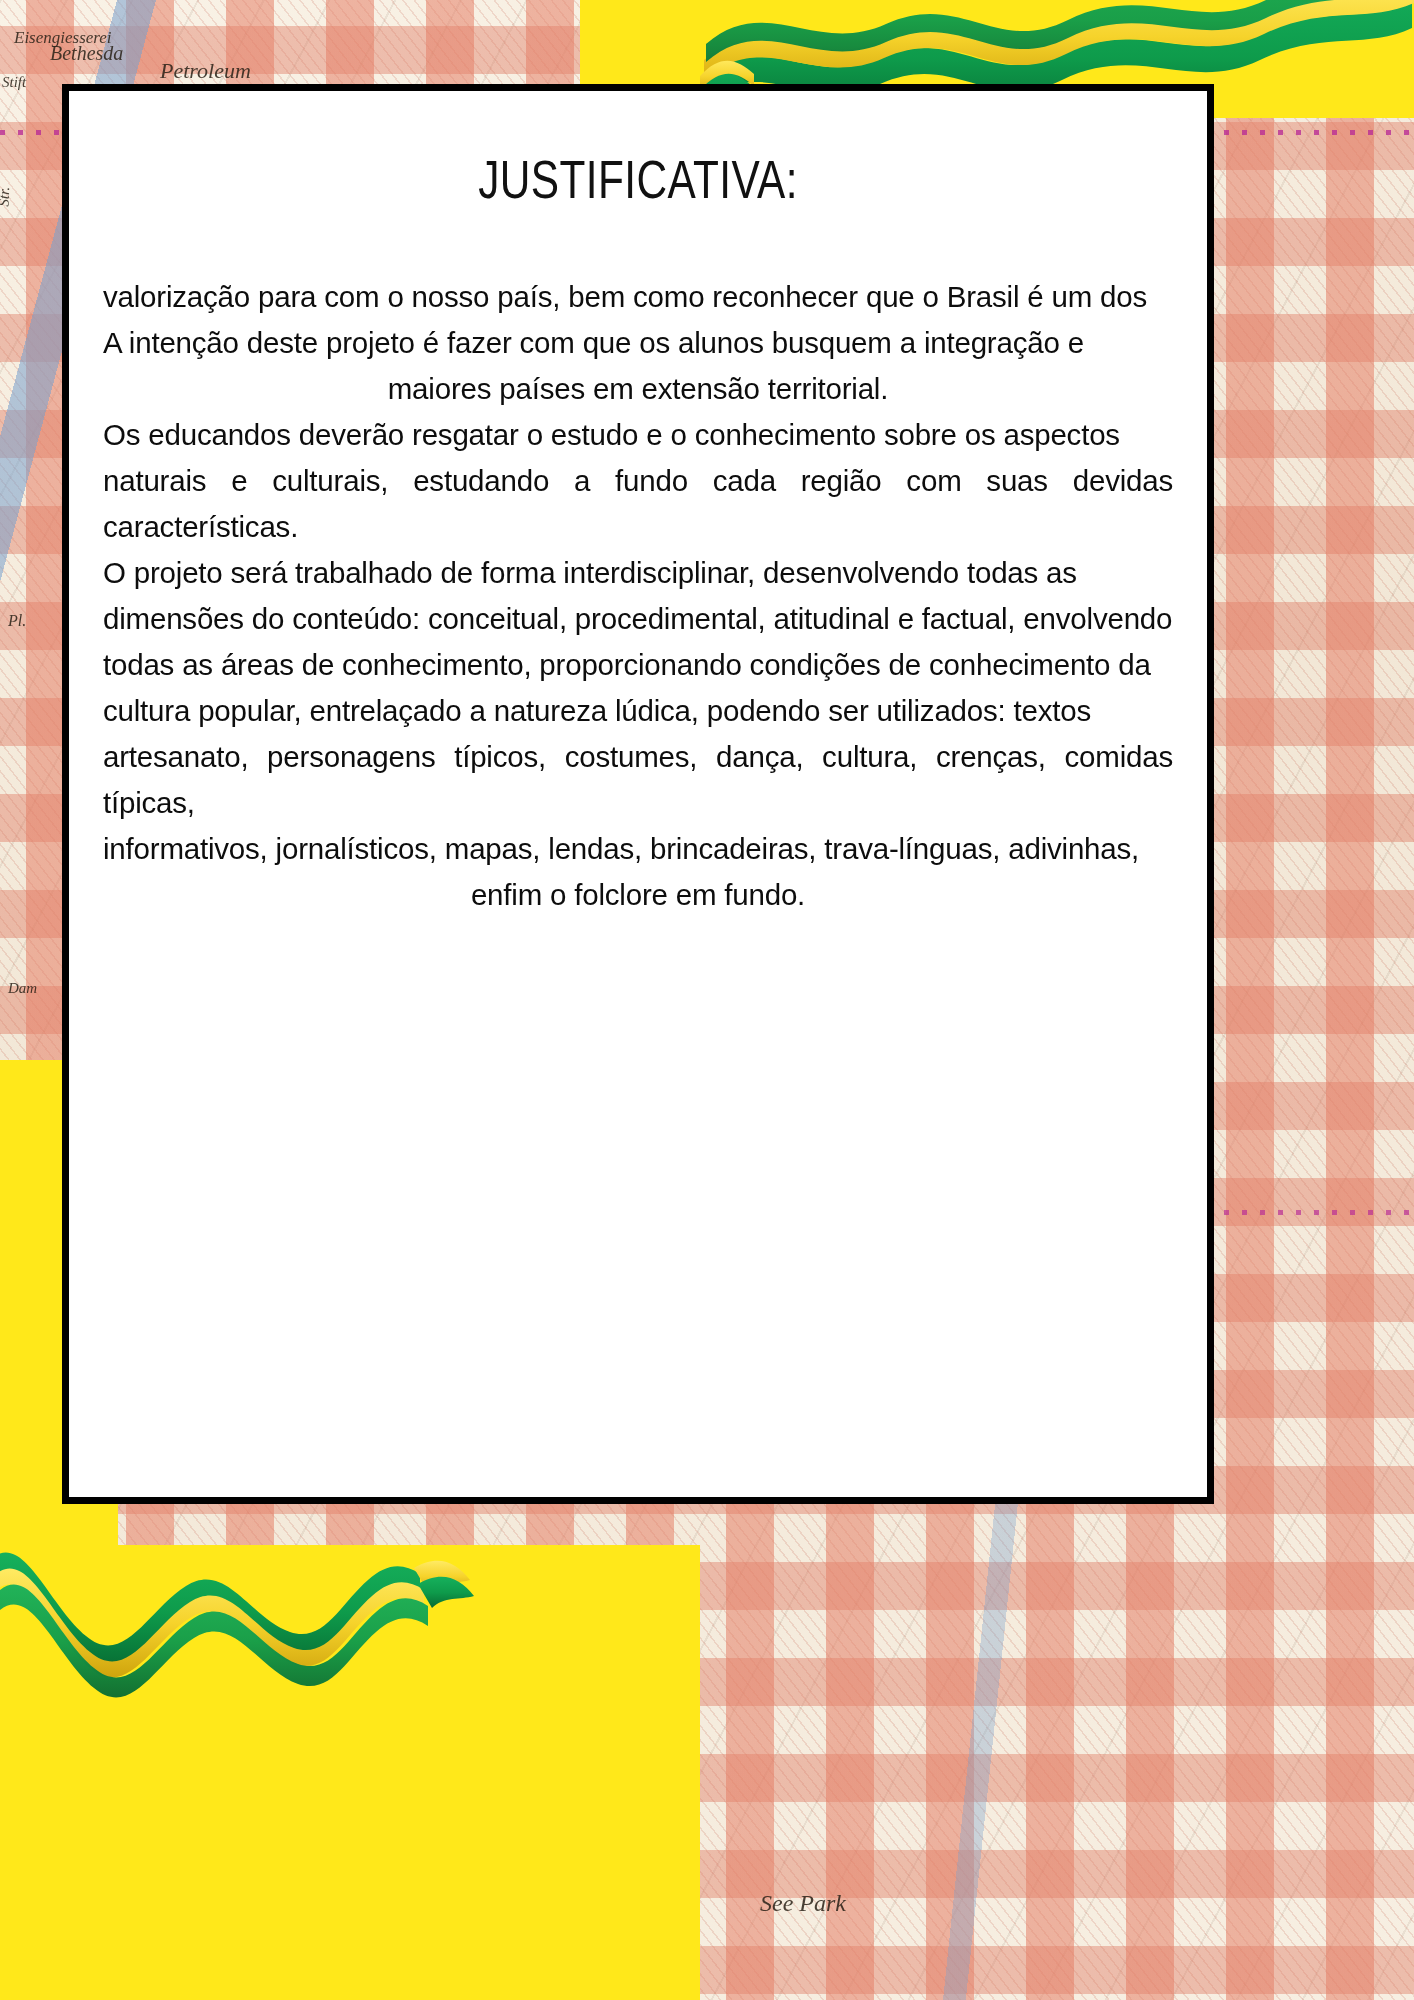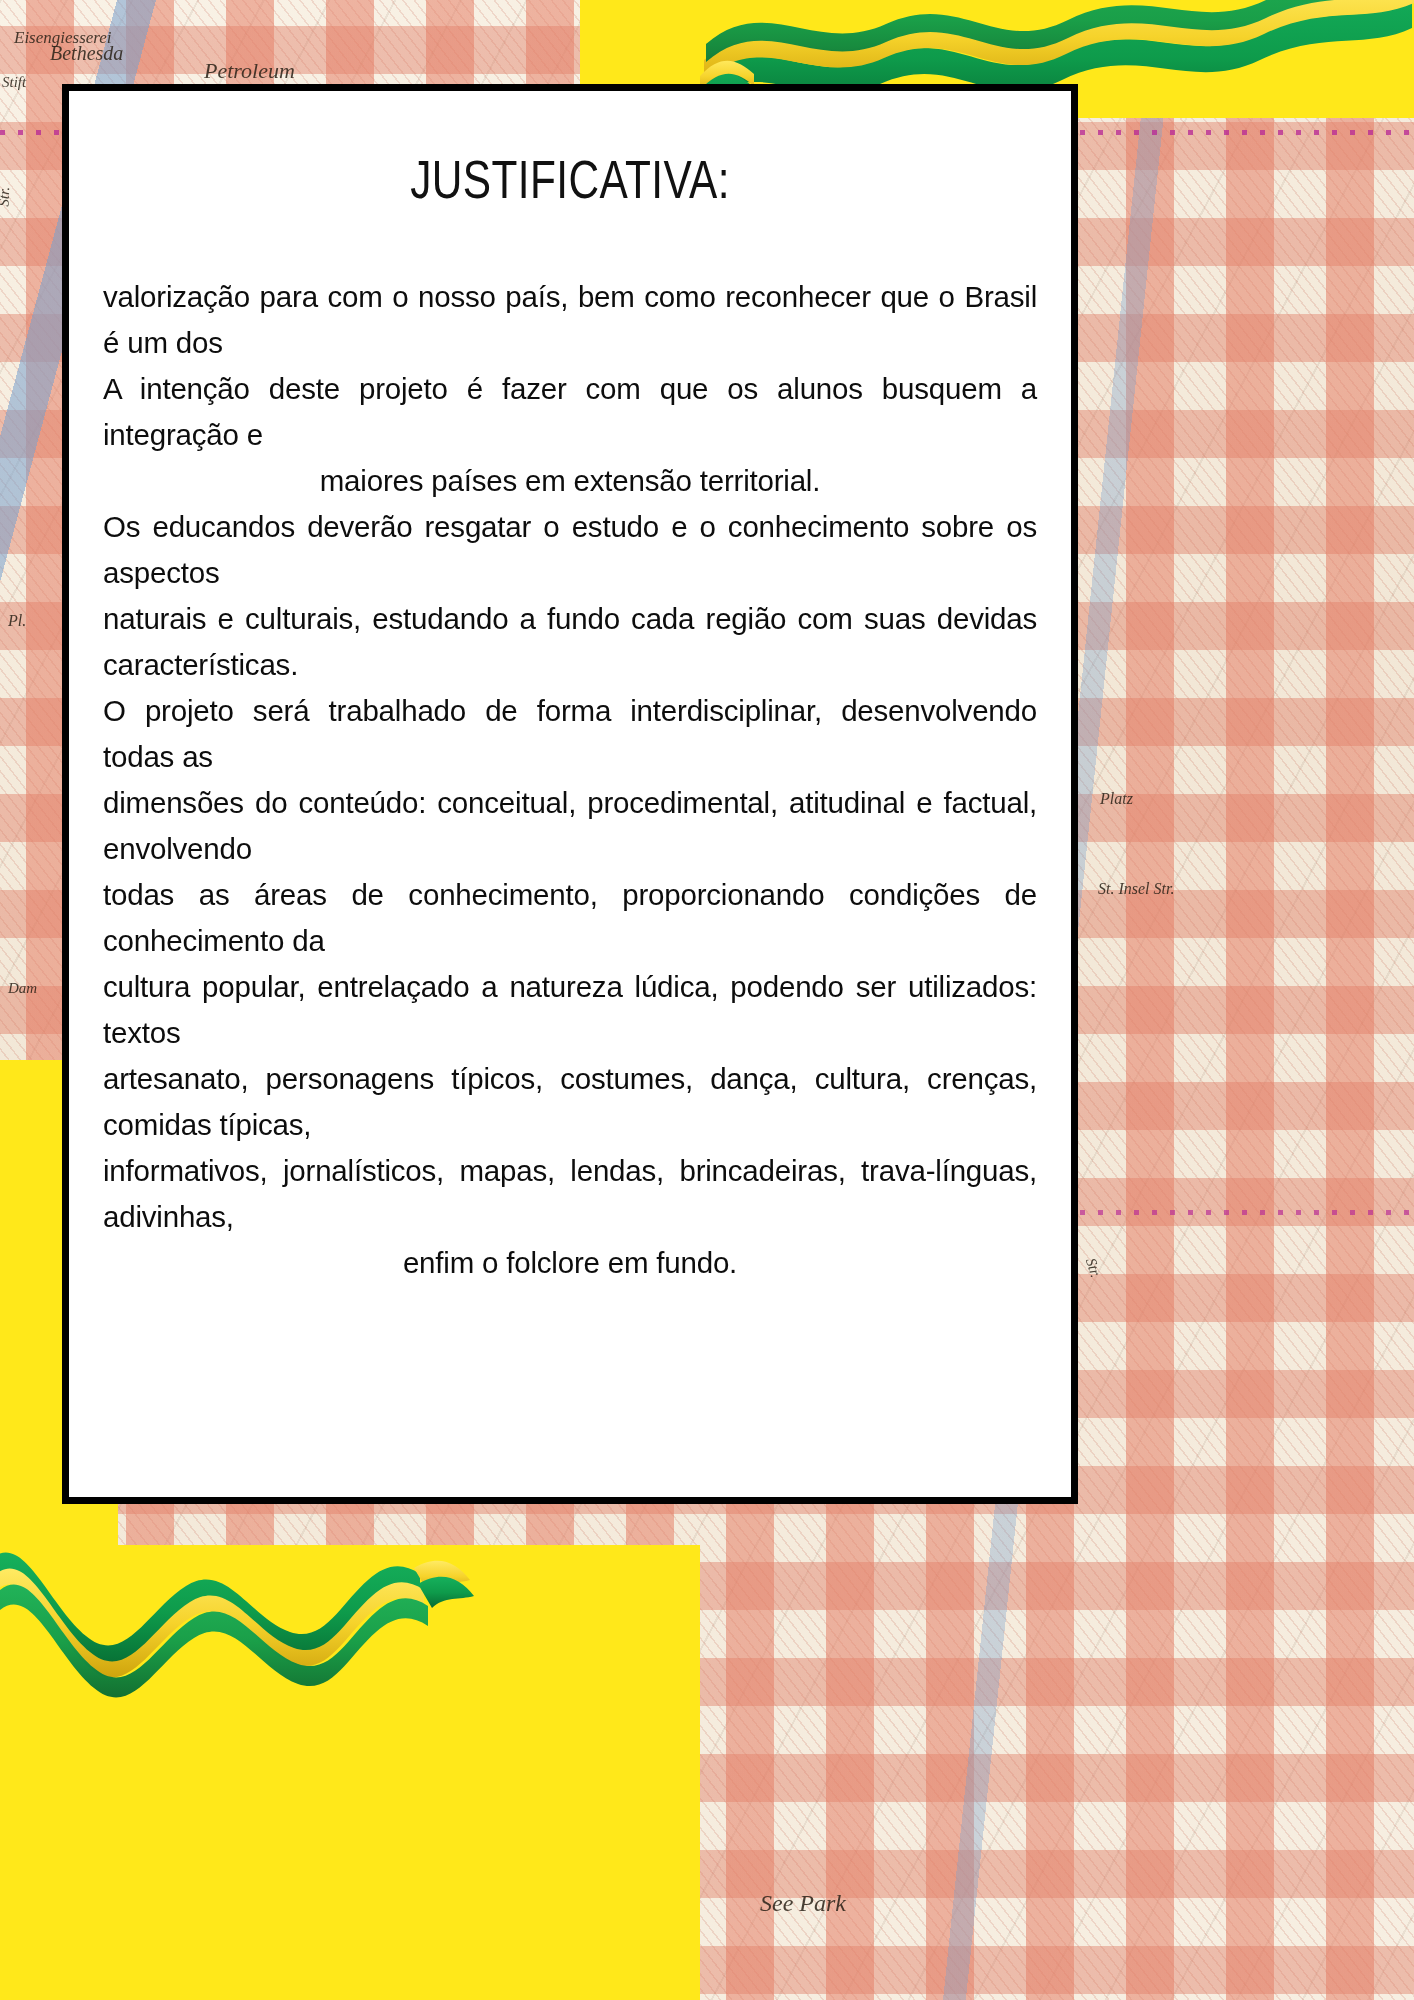--- a/index.html
+++ b/index.html
@@ -102,21 +102,21 @@
   
   .ribbon { position: absolute; pointer-events: none; }
   .ribbon-top { left: 690px; top: -6px; }
   .ribbon-bottom { left: -10px; top: 1540px; }
 
   
   .card {
     position: absolute;
     left: 62px;
     top: 84px;
-    width: 1016px;
+    width: 1152px;
     height: 1420px;
     background: #ffffff;
     border: 7px solid #000000;
     padding: 58px 24px 0 24px;
   }
 
   .title {
     text-align: center;
     font-family: "Liberation Sans Narrow", "Liberation Sans", sans-serif;
     font-size: 53px;
@@ -148,21 +148,21 @@
 <body>
 
 <div class="page">
 
   <div class="map-texture"></div>
   <div class="map-water"></div>
   <div class="map-dots"></div>
 
   <div class="map-label" style="left:14px; top:28px; font-size:17px;">Eisengiesserei</div>
   <div class="map-label" style="left:50px; top:42px; font-size:20px;">Bethesda</div>
-  <div class="map-label" style="left:160px; top:58px; font-size:22px;margin-left:44px;">Petroleum</div>
+  <div class="map-label" style="left:160px; top:58px; font-size:22px;">Petroleum</div>
   <div class="map-label" style="left:168px; top:80px; font-size:22px;">Lagerhof</div>
   <div class="map-label" style="left:2px; top:74px; font-size:15px;">Stift</div>
   <div class="map-label" style="left:4px; top:198px; font-size:15px; transform:rotate(-88deg);">Str.</div>
   <div class="map-label" style="left:8px; top:612px; font-size:16px;text-align:center;">Pl.</div>
   <div class="map-label" style="left:1100px; top:790px; font-size:16px;">Platz</div>
   <div class="map-label" style="left:1098px; top:880px; font-size:16px;">St. Insel Str.</div>
   <div class="map-label" style="left:1090px; top:1250px; font-size:15px; transform:rotate(72deg);">Str.</div>
   <div class="map-label" style="left:740px; top:1890px; font-size:24px;margin-left:20px;">See Park</div>
   <div class="map-label" style="left:8px; top:980px; font-size:15px;">Dam</div>
 

